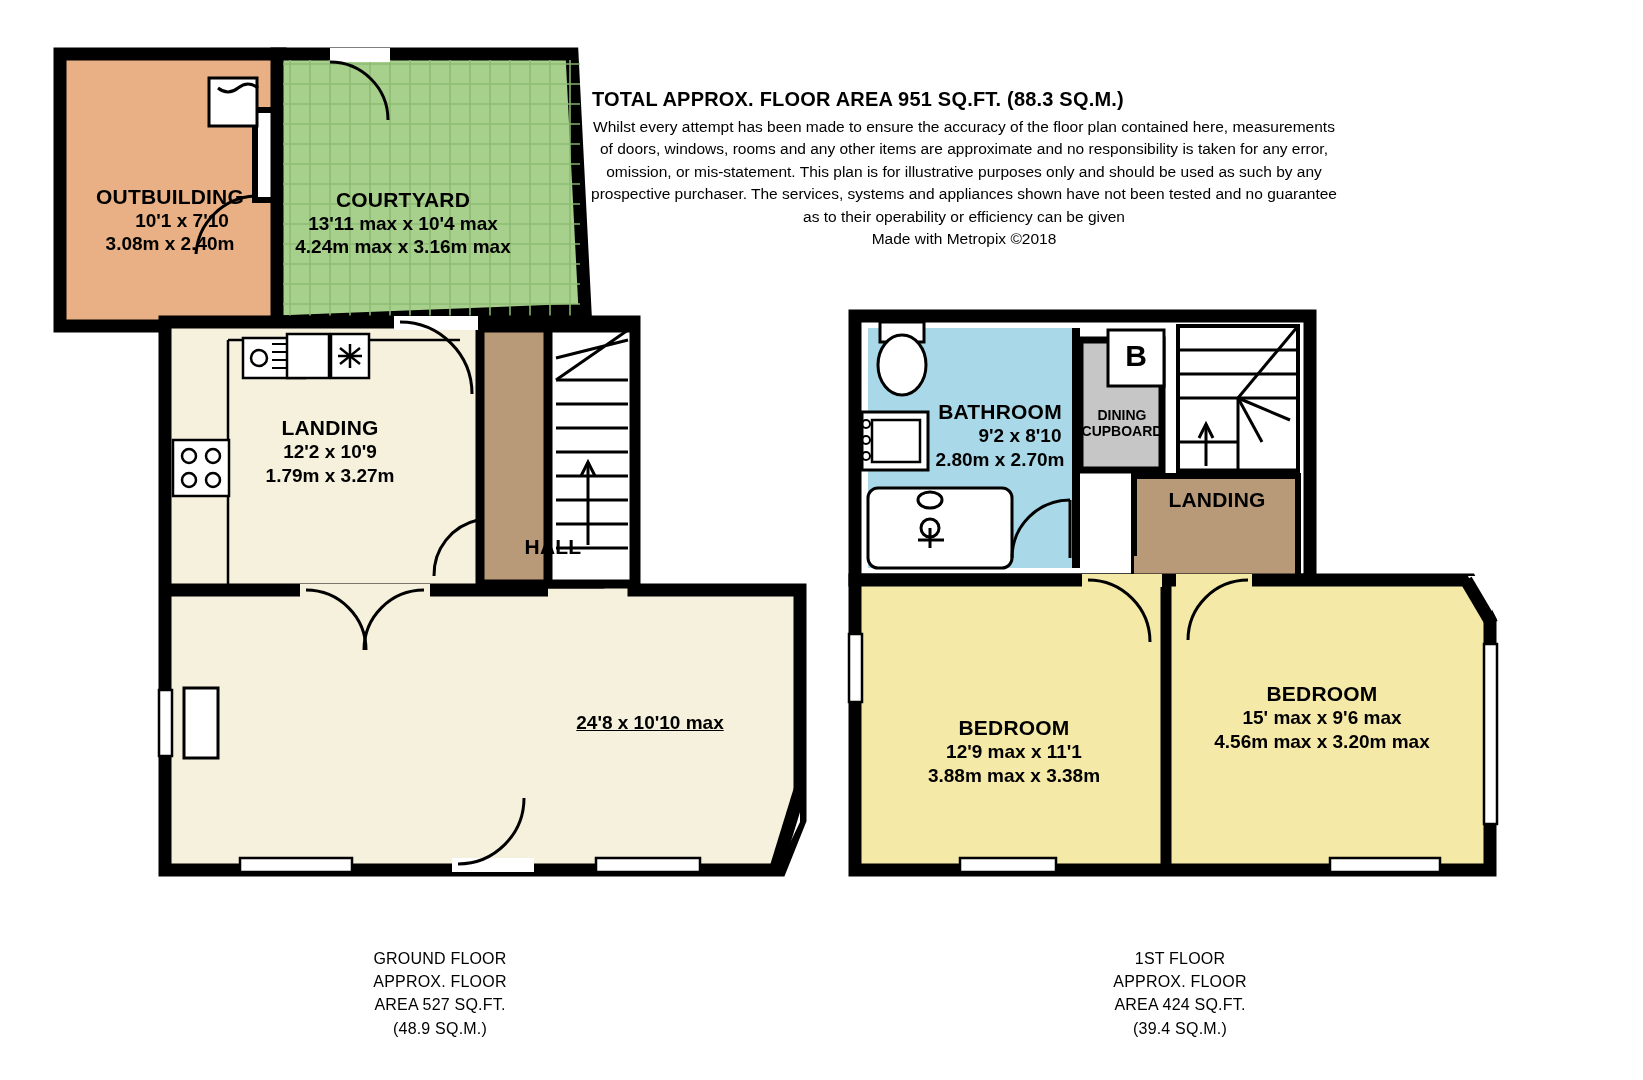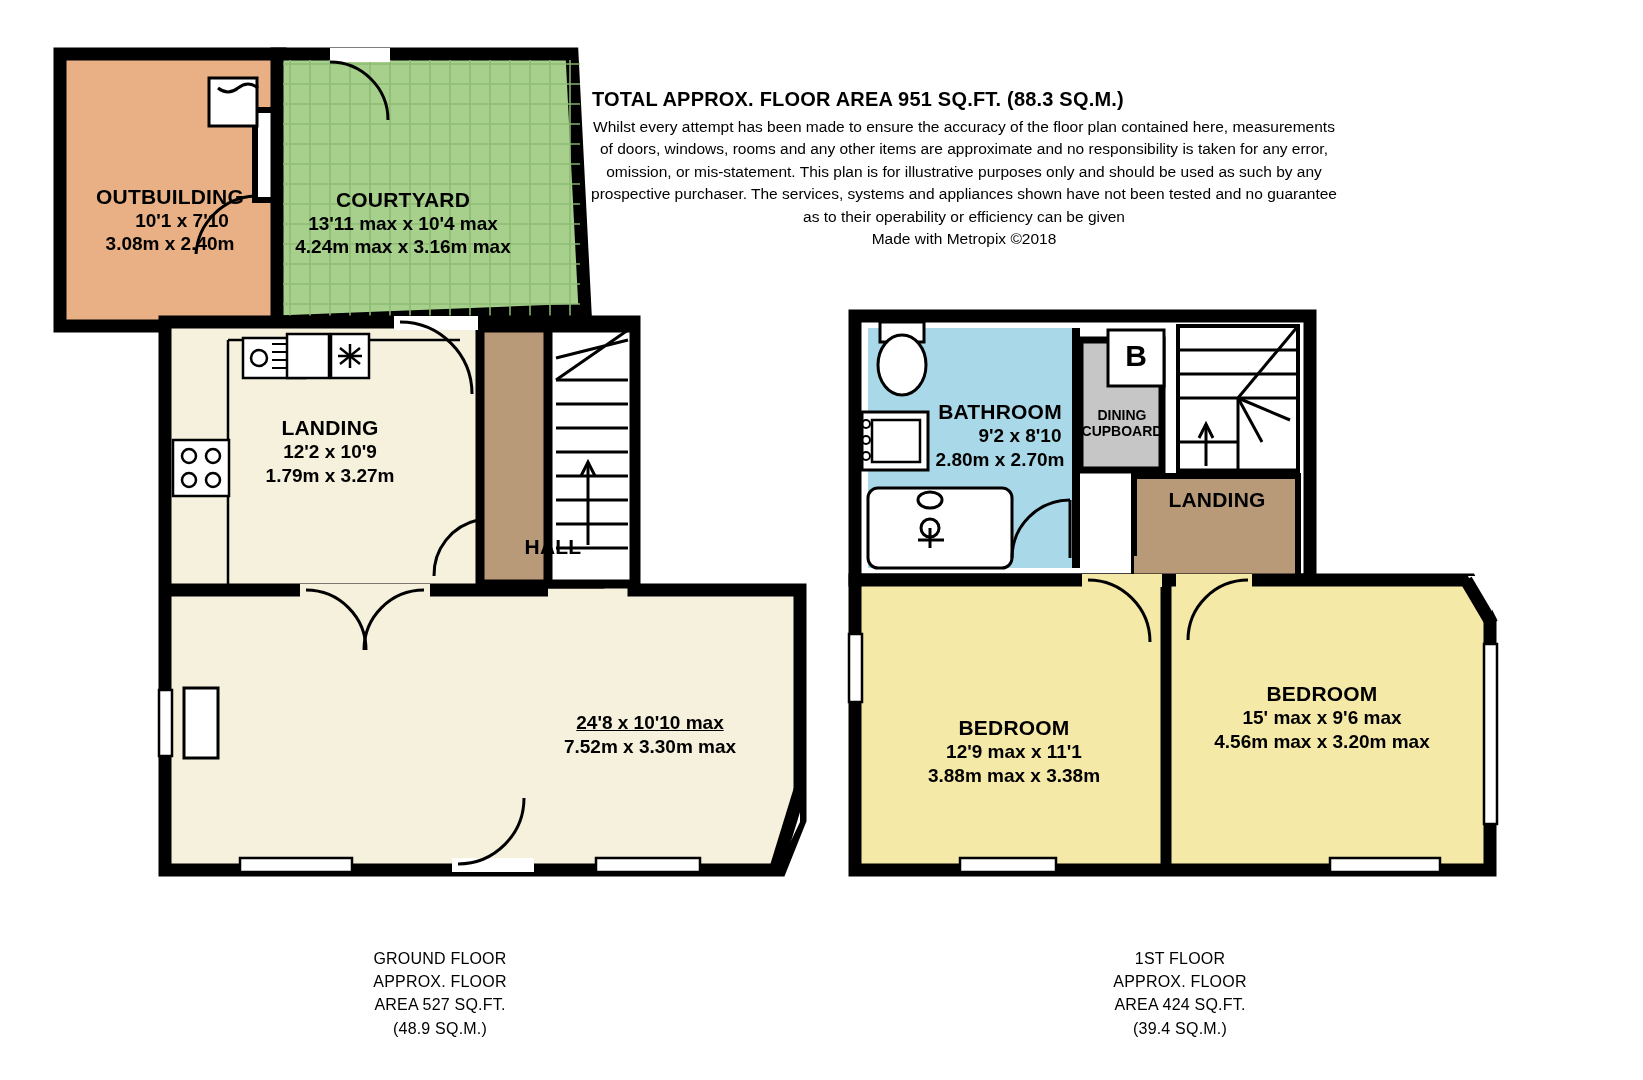--- a/index.html
+++ b/index.html
@@ -279,21 +279,20 @@
   <div class="txt room-dims" style="left:276px; top:212px; width:254px;">13'11 max x 10'4 max</div>
   <div class="txt room-dims" style="left:276px; top:235px; width:254px;">4.24m max x 3.16m max</div>
 
   <div class="txt room-label" style="left:220px; top:414px; width:220px;">LANDING</div>
   <div class="txt room-dims" style="left:220px; top:440px; width:220px;">12'2 x 10'9</div>
   <div class="txt room-dims" style="left:220px; top:464px; width:220px;">1.79m x 3.27m</div>
 
   <div class="txt room-label" style="left:478px; top:533px; width:150px;">HALL</div>
 
   <div class="txt room-dims" style="left:500px; top:711px; width:300px;text-decoration:underline;">24'8 x 10'10 max</div>
-  <div class="txt room-dims" style="left:500px; top:735px; width:300px;">7.52m x 3.30m max</div>
 
   <div class="txt badge-b" style="left:1110px; top:336px; width:52px;">B</div>
 
   <div class="txt room-label" style="left:880px; top:398px; width:240px;">BATHROOM</div>
   <div class="txt room-dims" style="left:900px; top:424px; width:240px;">9'2 x 8'10</div>
   <div class="txt room-dims" style="left:880px; top:448px; width:240px;">2.80m x 2.70m</div>
 
   <div class="txt small-label" style="left:1078px; top:407px; width:88px;">DINING
 CUPBOARD</div>
 

